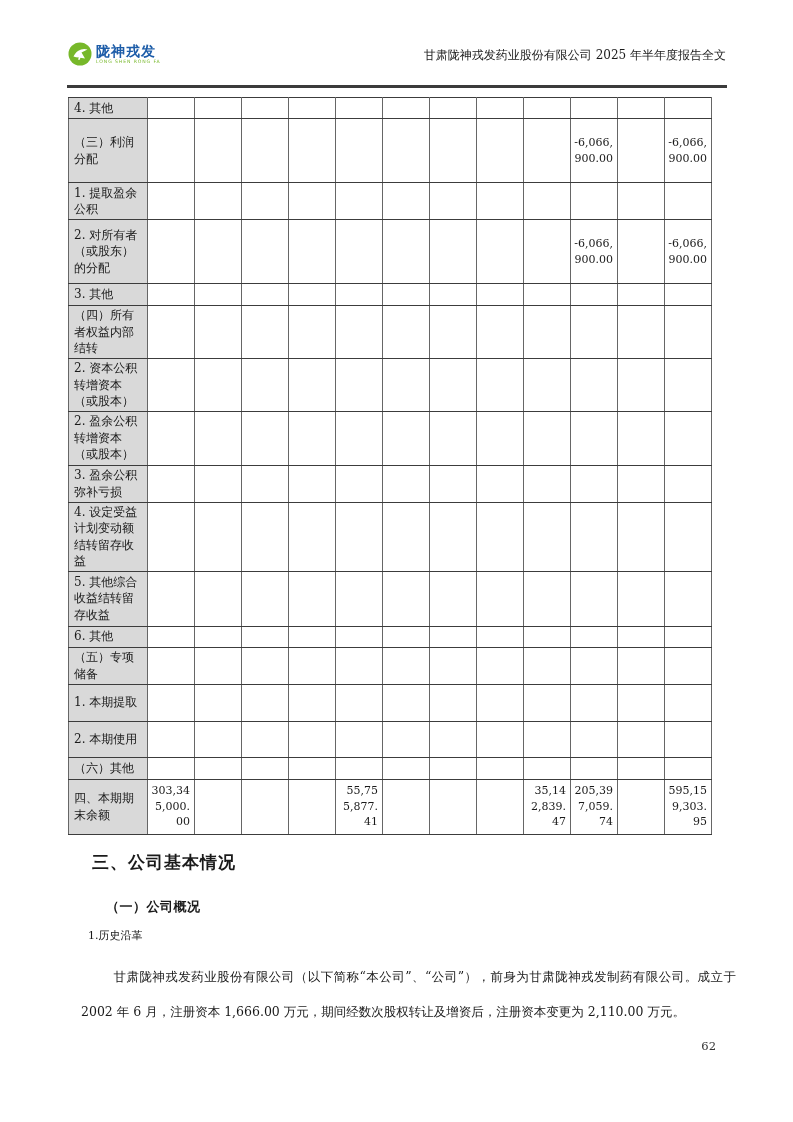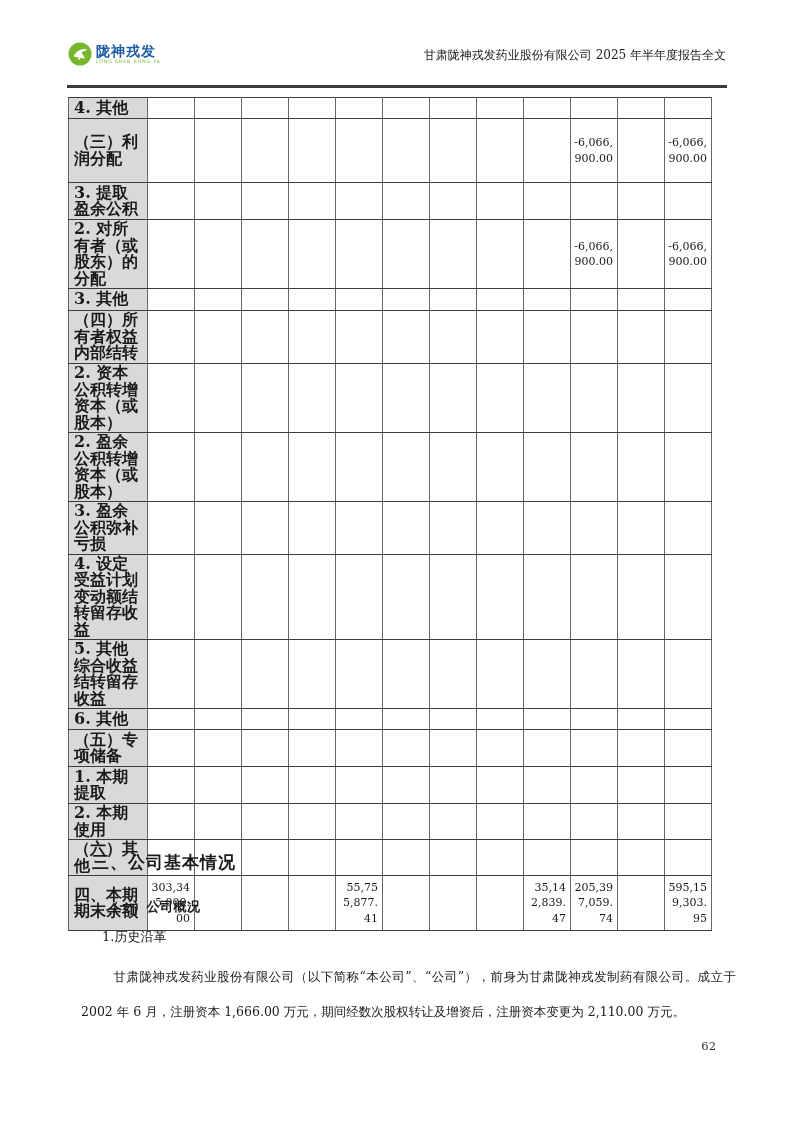--- a/index.html
+++ b/index.html
@@ -33,23 +33,23 @@
   }
   table.eq th,table.eq td{
     border:1px solid #666;
     border-top:1.6px solid #3c3c3c;
     border-bottom:1.6px solid #3c3c3c;
     vertical-align:middle;
     overflow:hidden;
   }
   table.eq th.label-cell{
     background:#d9d9d9;
-    font-weight:bold;
+    font-weight:normal;
     text-align:left;
-    font-size:16px;
+    font-size:12px;
     line-height:16.5px;
     padding:1px 5px;
     word-break:break-all;
   }
   table.eq td.data-cell{
     background:#fff;
     text-align:right;
     font-size:11px;
     line-height:15.5px;
     padding:1px 4px 1px 2px;
@@ -68,21 +68,21 @@
   #table-body tr:nth-child(11){height:55px}
   #table-body tr:nth-child(12){height:21px}
   #table-body tr:nth-child(13){height:37px}
   #table-body tr:nth-child(14){height:37px}
   #table-body tr:nth-child(15){height:36px}
   #table-body tr:nth-child(16){height:22px}
   #table-body tr:nth-child(17){height:55px}
   
   .h1{position:absolute;top:851px;left:92px;font-size:17px;font-weight:bold;letter-spacing:1px;}
   .h2{position:absolute;top:898px;left:106px;font-size:13px;font-weight:bold;letter-spacing:0.5px;}
-  .h3{position:absolute;top:928px;left:102px;font-size:13px;}
+  .h3{position:absolute;top:928px;left:88px;font-size:11px;}
   .para{
     position:absolute;top:948px;left:70px;width:655px;
     font-size:12.5px;line-height:35px;
     text-align:justify;text-indent:2.6em;
     margin:11px;
   }
   .page-number{position:absolute;top:1039px;right:77px;font-size:11.5px;color:#333;}
 </style>
 </head>
 <body>
@@ -146,21 +146,21 @@
           <td class="data-cell"></td>
           <td class="data-cell"></td>
           <td class="data-cell"></td>
           <td class="data-cell"></td>
           <td class="data-cell"></td>
           <td class="data-cell">-6,066,900.00</td>
           <td class="data-cell"></td>
           <td class="data-cell">-6,066,900.00</td>
         </tr>
         <tr>
-          <th class="label-cell">3. 提取盈余公积</th>
+          <th class="label-cell">1. 提取盈余公积</th>
           <td class="data-cell"></td>
           <td class="data-cell"></td>
           <td class="data-cell"></td>
           <td class="data-cell"></td>
           <td class="data-cell"></td>
           <td class="data-cell"></td>
           <td class="data-cell"></td>
           <td class="data-cell"></td>
           <td class="data-cell"></td>
           <td class="data-cell"></td>

